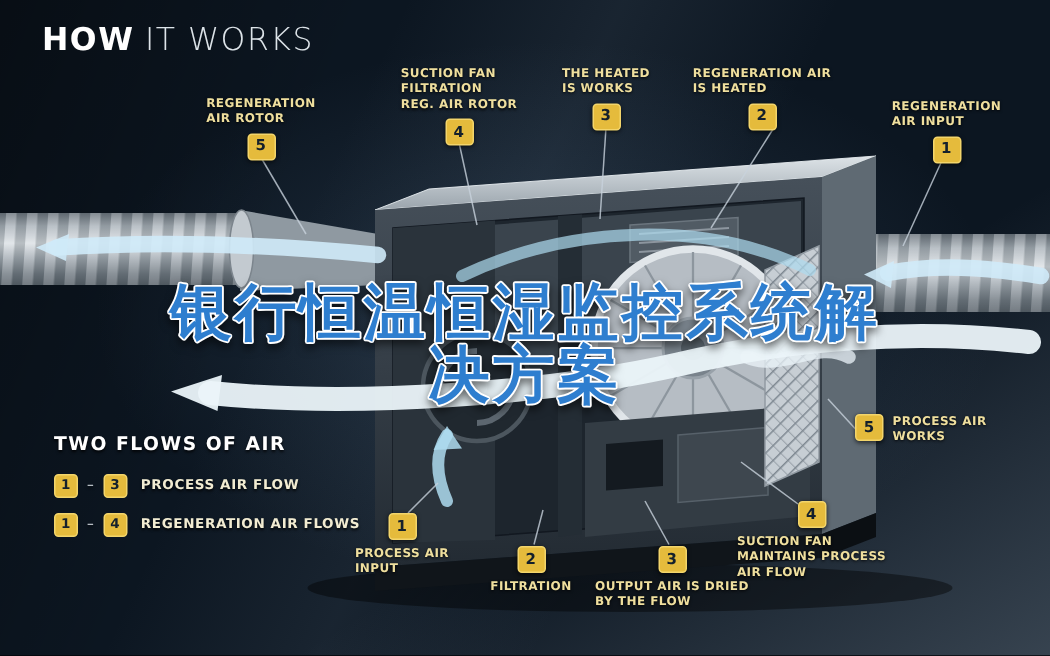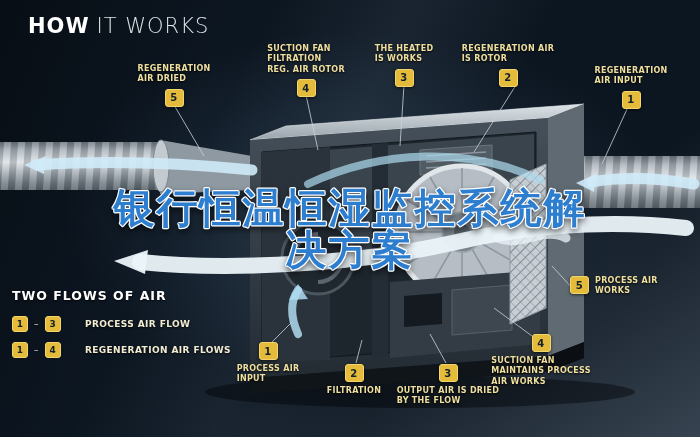--- a/index.html
+++ b/index.html
@@ -24,29 +24,29 @@
     text-shadow:0 1px 2px rgba(0,0,0,.85);}
   .callout .lines span{display:block;}
   .callout .lines.left{text-align:left;}
   .callout.row{flex-direction:row;align-items:flex-start;text-align:left;gap:6px;}
   .badge{width:17px;height:16px;background:#e5bb3c;border:1px solid #f3d56b;border-radius:3px;
     color:#14202c;font-size:10px;font-weight:800;display:flex;align-items:center;justify-content:center;
     box-shadow:0 1px 3px rgba(0,0,0,.6);text-shadow:none;flex:0 0 auto;}
   .callout .badge.below{margin-top:4px;}
   .callout .badge.above{margin-bottom:4px;}
   
-  .legend{position:absolute;left:12px;top:288px;z-index:20;}
+  .legend{position:absolute;left:36px;top:288px;z-index:20;}
   .legend-heading{font-size:12.5px;font-weight:800;color:#fff;letter-spacing:1px;margin-bottom:13px;
     text-shadow:0 1px 2px rgba(0,0,0,.8);}
   .legend-row{display:flex;align-items:center;gap:6px;margin-top:10px;color:#f2ecd2;font-size:9px;
     font-weight:700;letter-spacing:.4px;text-shadow:0 1px 2px rgba(0,0,0,.8);}
   .lbadge{width:14px;height:14px;background:#e5bb3c;border:1px solid #f3d56b;border-radius:3px;color:#14202c;
     font-size:9px;font-weight:800;display:flex;align-items:center;justify-content:center;text-shadow:none;}
   .dash{color:#dfe5ea;font-weight:400;}
-  .legend-label{margin-left:18px;}
+  .legend-label{margin-left:3px;}
   
   .headline{position:absolute;left:0;top:0;width:700px;height:437px;z-index:30;pointer-events:none;
     filter:drop-shadow(0 3px 3px rgba(0,0,0,.55));}
   .headline text{font-family:"DejaVu Sans",sans-serif;font-weight:700;font-size:41px;fill:#2e7ecf;
     stroke:#ffffff;stroke-width:2.5px;paint-order:stroke;stroke-linejoin:round;letter-spacing:2px;text-anchor:middle;}
 </style>
 </head>
 <body>
 
 <div class="stage">
@@ -175,21 +175,21 @@
     </g>
   </svg>
 
   <div class="title">
     <span class="t-bold">HOW</span><span class="t-light">IT WORKS</span>
   </div>
 
   <div class="callout" style="left:126px;top:64px;width:96px">
     <div class="lines">
       <span>REGENERATION</span>
-      <span>AIR DRIED</span>
+      <span>AIR ROTOR</span>
     </div>
     <div class="badge below">5</div>
   </div>
 
   <div class="callout" style="left:254px;top:44px;width:104px">
     <div class="lines">
       <span>SUCTION FAN</span>
       <span>FILTRATION</span>
       <span>REG. AIR ROTOR</span>
     </div>
@@ -200,21 +200,21 @@
     <div class="lines">
       <span>THE HEATED</span>
       <span>IS WORKS</span>
     </div>
     <div class="badge below">3</div>
   </div>
 
   <div class="callout" style="left:458px;top:44px;width:100px">
     <div class="lines">
       <span>REGENERATION AIR</span>
-      <span>IS ROTOR</span>
+      <span>IS HEATED</span>
     </div>
     <div class="badge below">2</div>
   </div>
 
   <div class="callout" style="left:584px;top:66px;width:94px">
     <div class="lines">
       <span>REGENERATION</span>
       <span>AIR INPUT</span>
     </div>
     <div class="badge below">1</div>
@@ -226,21 +226,21 @@
       <span>PROCESS AIR</span>
       <span>WORKS</span>
     </div>
   </div>
 
   <div class="callout" style="left:484px;top:334px;width:114px">
     <div class="badge above">4</div>
     <div class="lines">
       <span>SUCTION FAN</span>
       <span>MAINTAINS PROCESS</span>
-      <span>AIR WORKS</span>
+      <span>AIR FLOW</span>
     </div>
   </div>
 
   <div class="callout" style="left:390px;top:364px;width:116px">
     <div class="badge above">3</div>
     <div class="lines">
       <span>OUTPUT AIR IS DRIED</span>
       <span>BY THE FLOW</span>
     </div>
   </div>

